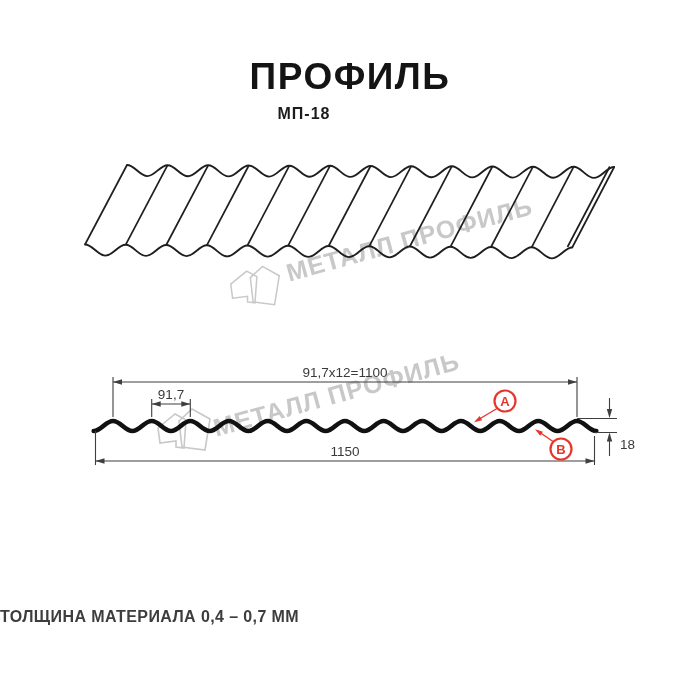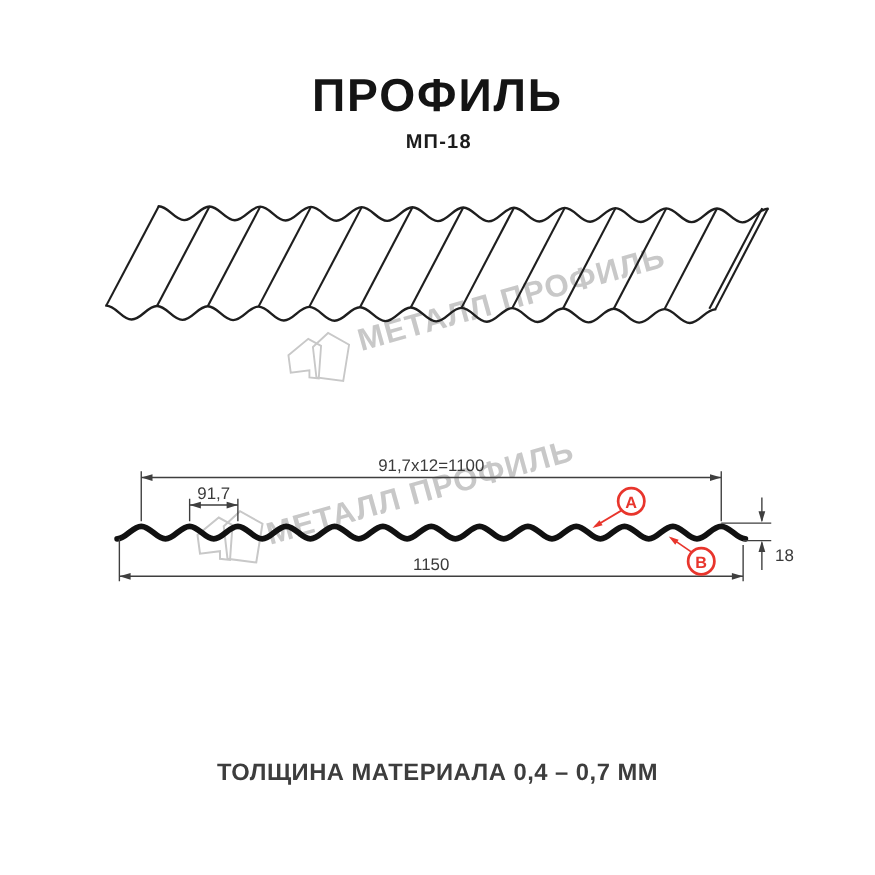--- a/index.html
+++ b/index.html
@@ -1,23 +1,23 @@
 <!DOCTYPE html>
 <html><head>
 <meta charset="utf-8">
 <style>
   html,body{margin:0;padding:0;background:#fff;}
   .stage{position:relative;width:700px;height:700px;background:#fff;overflow:hidden;
          font-family:"Liberation Sans",sans-serif;}
   .title{position:absolute;left:0;top:56px;width:700px;text-align:center;
          font-size:37px;font-weight:bold;letter-spacing:1.5px;color:#141414;}
   .subtitle{position:absolute;left:0;top:105px;width:608px;text-align:center;
-         font-size:16px;font-weight:bold;letter-spacing:1px;color:#1c1c1c;padding-left:47px;}
-  .caption{position:absolute;left:0;top:608px;width:700px;text-align:center;
-         font-size:19px;font-weight:bold;letter-spacing:.4px;color:#3d3d3d;}
+         font-size:16px;font-weight:bold;letter-spacing:1px;color:#1c1c1c;}
+  .caption{position:absolute;left:0;top:608px;width:700px;text-align:left;
+         font-size:16px;font-weight:bold;letter-spacing:.4px;color:#3d3d3d;}
   .wm-text{position:absolute;font-weight:bold;font-size:25px;letter-spacing:1px;
          white-space:nowrap;transform-origin:0 50%;transform:rotate(-15.5deg);
          color:#c8c8c8;z-index:1;}
   #wmTextTop{left:287px;top:259px;}
   #wmTextBottom{left:214px;top:414px;}
   .wm-logo{position:absolute;z-index:1;}
   #wmLogoTop{left:227px;top:263px;}
   #wmLogoBottom{left:153px;top:406px;}
   #drawing{position:absolute;left:0;top:0;z-index:2;}
   .dim{font-family:"Liberation Sans",sans-serif;font-size:13.5px;fill:#3a3a3a;}

